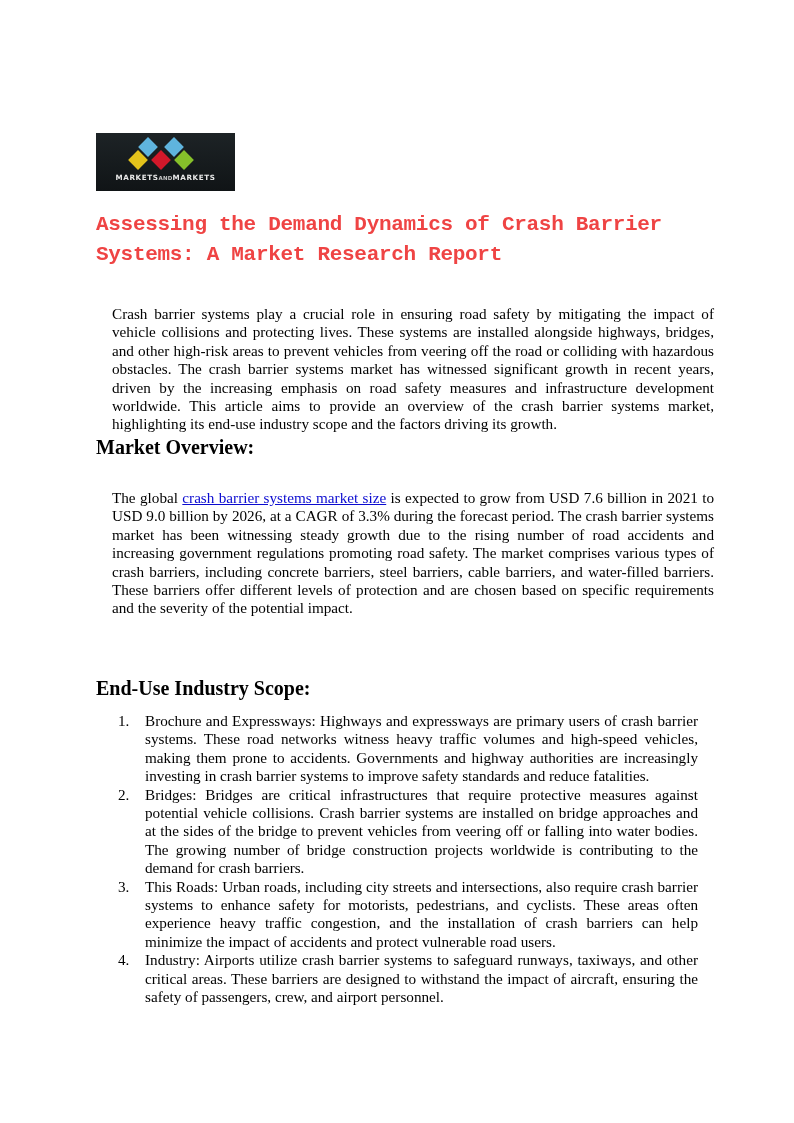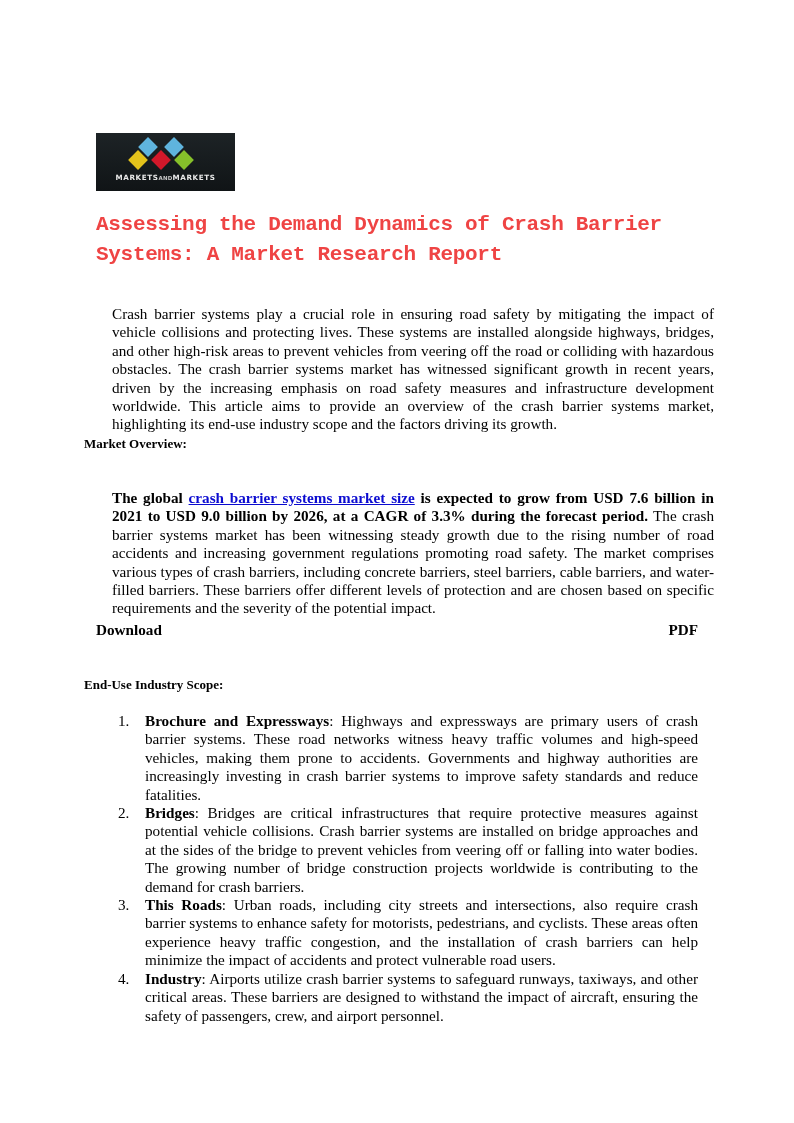--- a/index.html
+++ b/index.html
@@ -24,28 +24,28 @@
   .title {
     position: absolute; left: 96px; top: 210px; width: 620px;
     font-family: Liberation Mono, monospace; font-weight: bold;
     font-size: 21px; line-height: 30px; color: #ef4444; letter-spacing: -0.3px;
   }
   .body-text {
     font-family: "Liberation Serif", serif; font-size: 15.2px; line-height: 18.4px;
     text-align: justify; color: #000;
   }
   .para { position: absolute; left: 96px; width: 602px; margin: 16px; }
-  .heading { position: absolute; left: 84px; font-family: "Liberation Serif", serif; font-weight: bold; font-size: 13px; }
-  a.link { color: #1a0dab; color: #0b0bd0; text-decoration: underline; font-weight: bold; }
+  .heading { position: absolute; left: 96px; font-family: "Liberation Serif", serif; font-weight: bold; font-size: 20px; }
+  a.link { color: #1a0dab; color: #0b0bd0; text-decoration: underline; font-weight: normal; }
   .brochure { position: absolute; left: 96px; width: 602px; top: 620px; font-family: "Liberation Serif", serif; font-weight: bold; font-size: 15.2px; line-height: 19px; }
   .brochure .row1 { display: flex; justify-content: space-between; }
   ol.scope { position: absolute; left: 96px; top: 712px; width: 602px; margin: 0; padding: 0; list-style: none; }
   ol.scope li { position: relative; padding-left: 49px; margin: 0; }
   ol.scope li .num { position: absolute; left: 22px; top: 0; }
-  b { font-weight: bold; }
+  b { font-weight: normal; }
 </style>
 </head>
 <body>
 
 <div class="logo">
   <span class="d d1"></span>
   <span class="d d2"></span>
   <span class="d d3"></span>
   <span class="d d4"></span>
   <span class="d d5"></span>
@@ -54,24 +54,20 @@
 
 <h1 class="title" style="margin:0;">Assessing the Demand Dynamics of Crash Barrier Systems: A Market Research Report</h1>
 
 <p class="para body-text" style="top:289px;">Crash barrier systems play a crucial role in ensuring road safety by mitigating the impact of vehicle collisions and protecting lives. These systems are installed alongside highways, bridges, and other high-risk areas to prevent vehicles from veering off the road or colliding with hazardous obstacles. The crash barrier systems market has witnessed significant growth in recent years, driven by the increasing emphasis on road safety measures and infrastructure development worldwide. This article aims to provide an overview of the crash barrier systems market, highlighting its end-use industry scope and the factors driving its growth.</p>
 
 <div class="heading" style="top:436px;">Market Overview:</div>
 
 <p class="para body-text" style="top:473px;"><b>The global </b><a class="link" href="#">crash barrier systems market size</a><b> is expected to grow from USD 7.6 billion in 2021 to USD 9.0 billion by 2026, at a CAGR of 3.3% during the forecast period.</b><span> The crash barrier systems market has been witnessing steady growth due to the rising number of road accidents and increasing government regulations promoting road safety. The market comprises various types of crash barriers, including concrete barriers, steel barriers, cable barriers, and water-filled barriers. These barriers offer different levels of protection and are chosen based on specific requirements and the severity of the potential impact.</span></p>
 
 <div class="brochure">
-  <div class="row1">
-    <span>Download</span>
-    <span>PDF</span>
-  </div>
 </div>
 
 <div class="heading" style="top:677px;font-family:Liberation Serif, serif;">End-Use Industry Scope:</div>
 
 <ol class="scope body-text">
   <li>
     <span class="num">1.</span>
     <b>Brochure and Expressways</b><span>: Highways and expressways are primary users of crash barrier systems. These road networks witness heavy traffic volumes and high-speed vehicles, making them prone to accidents. Governments and highway authorities are increasingly investing in crash barrier systems to improve safety standards and reduce fatalities.</span>
   </li>
   <li>

